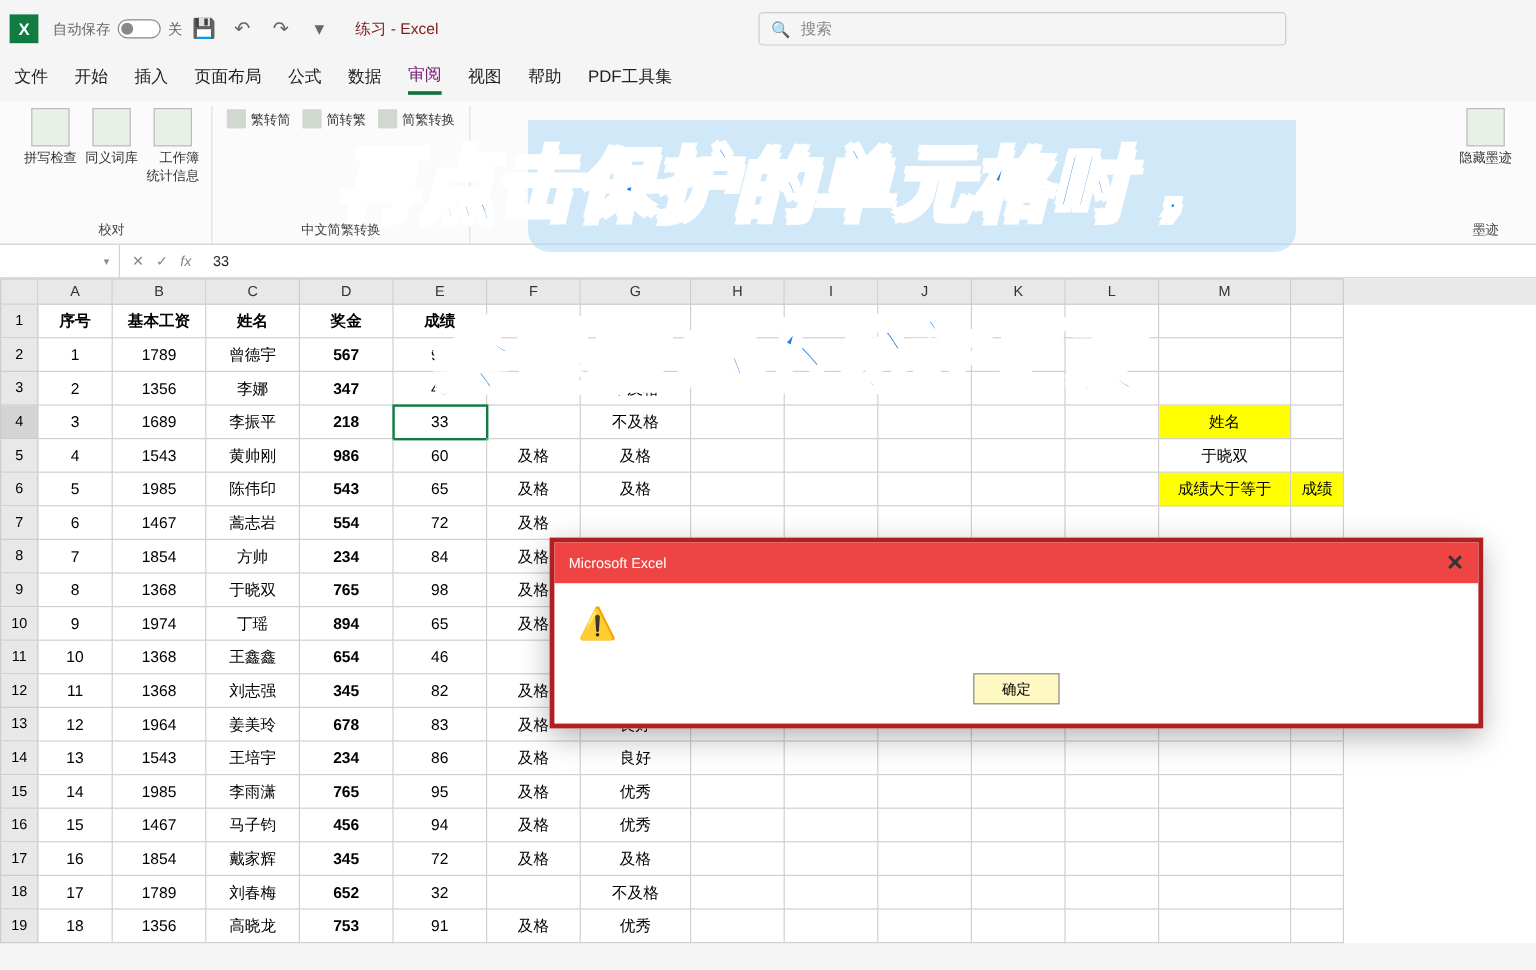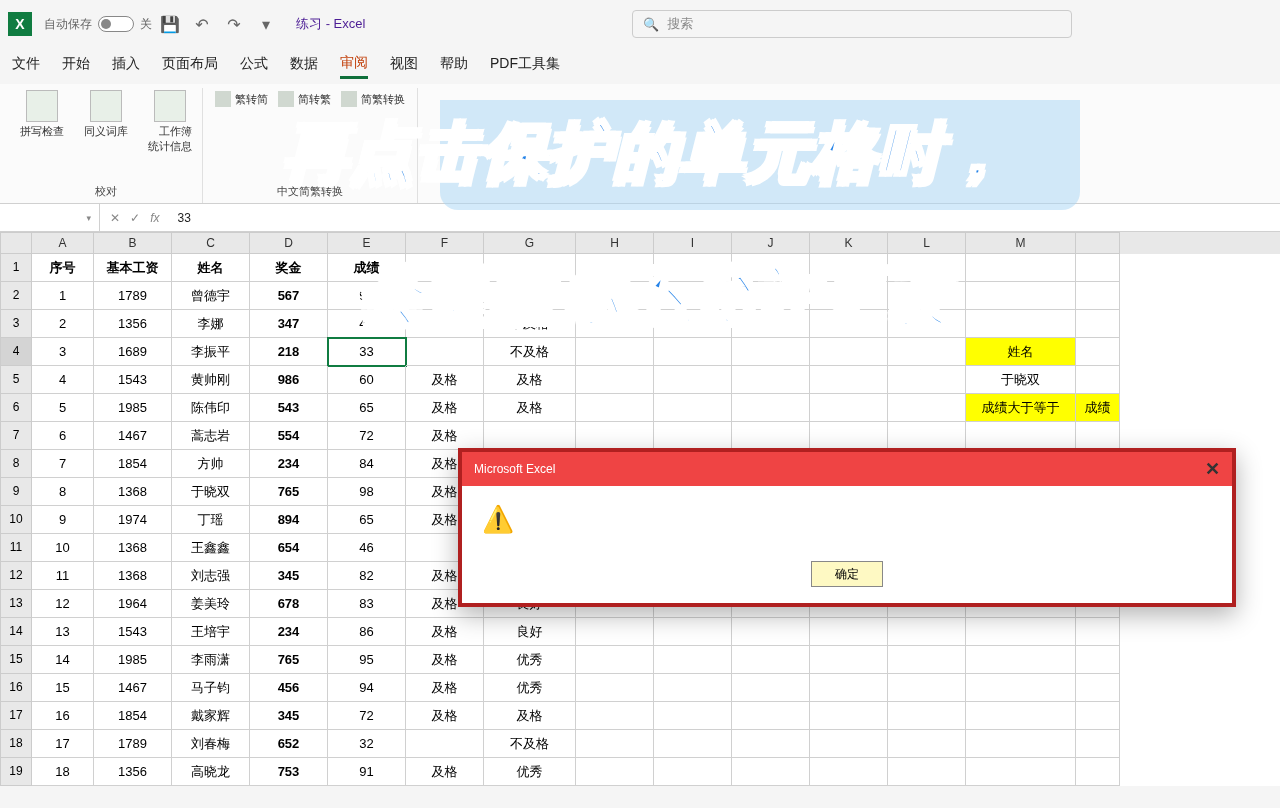--- a/index.html
+++ b/index.html
@@ -4,30 +4,30 @@
 <style>
 * { margin: 0; padding: 0; box-sizing: border-box; font-family: "Microsoft YaHei", "Segoe UI", sans-serif; }
 body { background: #f5f5f5; width: 1280px; height: 808px; overflow: hidden; position: relative; }
 
 .titlebar { height: 48px; display: flex; align-items: center; padding: 0 8px; background: #f5f5f5; gap: 4px; }
 .excel-logo { width: 24px; height: 24px; background: #107c41; display: flex; align-items: center; justify-content: center; color: #fff; font-weight: bold; font-size: 14px; }
 .autosave { display: flex; align-items: center; gap: 6px; color: #666; font-size: 12px; margin-left: 8px; }
 .toggle { width: 36px; height: 16px; border-radius: 8px; border: 1px solid #888; position: relative; background: #fff; }
 .toggle::after { content: ""; width: 10px; height: 10px; border-radius: 50%; background: #888; position: absolute; left: 2px; top: 2px; }
 .qat-btn { width: 28px; height: 28px; display: flex; align-items: center; justify-content: center; color: #666; cursor: pointer; }
-.doc-title { color: #4c1d95; font-size: 13px; margin-left: 12px; }
+.doc-title { color: #7f1d1d; font-size: 13px; margin-left: 12px; }
 .search-box { margin-left: auto; margin-right: 200px; width: 440px; height: 28px; border: 1px solid #ccc; border-radius: 4px; display: flex; align-items: center; padding: 0 10px; color: #888; font-size: 13px; gap: 8px; }
 
 .menubar { height: 36px; display: flex; align-items: center; padding: 0 12px; gap: 22px; background: #f5f5f5; }
 .menu-item { font-size: 14px; color: #222; cursor: pointer; padding-bottom: 4px; }
-.menu-item.active { color: #c2410c; border-bottom: 3px solid #0f703b; font-weight: 500; }
+.menu-item.active { color: #701a75; border-bottom: 3px solid #0f703b; font-weight: 500; }
 
 .ribbon { height: 120px; background: #fbfbfb; border-bottom: 1px solid #d0d0d0; display: flex; padding: 4px 10px 0; position: relative; }
 .rib-group { display: flex; flex-direction: column; align-items: center; padding: 0 8px; border-right: 1px solid #e0e0e0; }
-.rib-row { display: flex; gap: 16px; }
+.rib-row { display: flex; gap: 3px; }
 .rib-btn-lg { width: 48px; display: flex; flex-direction: column; align-items: center; gap: 2px; font-size: 11px; color: #333; padding: 2px; }
 .rib-icon-lg { width: 32px; height: 32px; background: #e8f0e8; border: 1px solid #bbb; }
 .rib-label { font-size: 11px; color: #444; margin-top: auto; padding-bottom: 4px; }
 .rib-small { display: flex; flex-direction: row; gap: 2px; font-size: 11px; color: #333; }
 .rib-sm-row { display: flex; align-items: center; gap: 4px; height: 22px; padding: 0 4px; }
 .rib-sm-ico { width: 16px; height: 16px; background: #d0d8d0; }
 
 .formula-bar { height: 28px; display: flex; align-items: center; background: #fff; border-bottom: 1px solid #d0d0d0; }
 .name-box { width: 100px; height: 100%; border-right: 1px solid #d0d0d0; display: flex; align-items: center; padding: 0 8px; font-size: 12px; }
 .name-box::after { content: "▾"; margin-left: auto; color: #888; font-size: 9px; }
@@ -130,20 +130,27 @@
           <span>简转繁</span>
         </div>
         <div class="rib-sm-row">
           <span class="rib-sm-ico"></span>
           <span>简繁转换</span>
         </div>
       </div>
     <span class="rib-label">中文简繁转换</span>
   </div>
   <div class="rib-group" style="flex:1;border:none;"></div>
+  <div class="rib-group" style="border:none">
+    <div class="rib-btn-lg">
+      <div class="rib-icon-lg"></div>
+      <span style="white-space:pre-line;text-align:center">隐藏墨迹</span>
+    </div>
+    <span class="rib-label">墨迹</span>
+  </div>
 </div>
 
 <div class="formula-bar">
   <div class="name-box">
       <span></span>
     </div>
   <div class="fb-btns">
     <span>✕</span>
     <span>✓</span>
     <span><i>fx</i></span>

